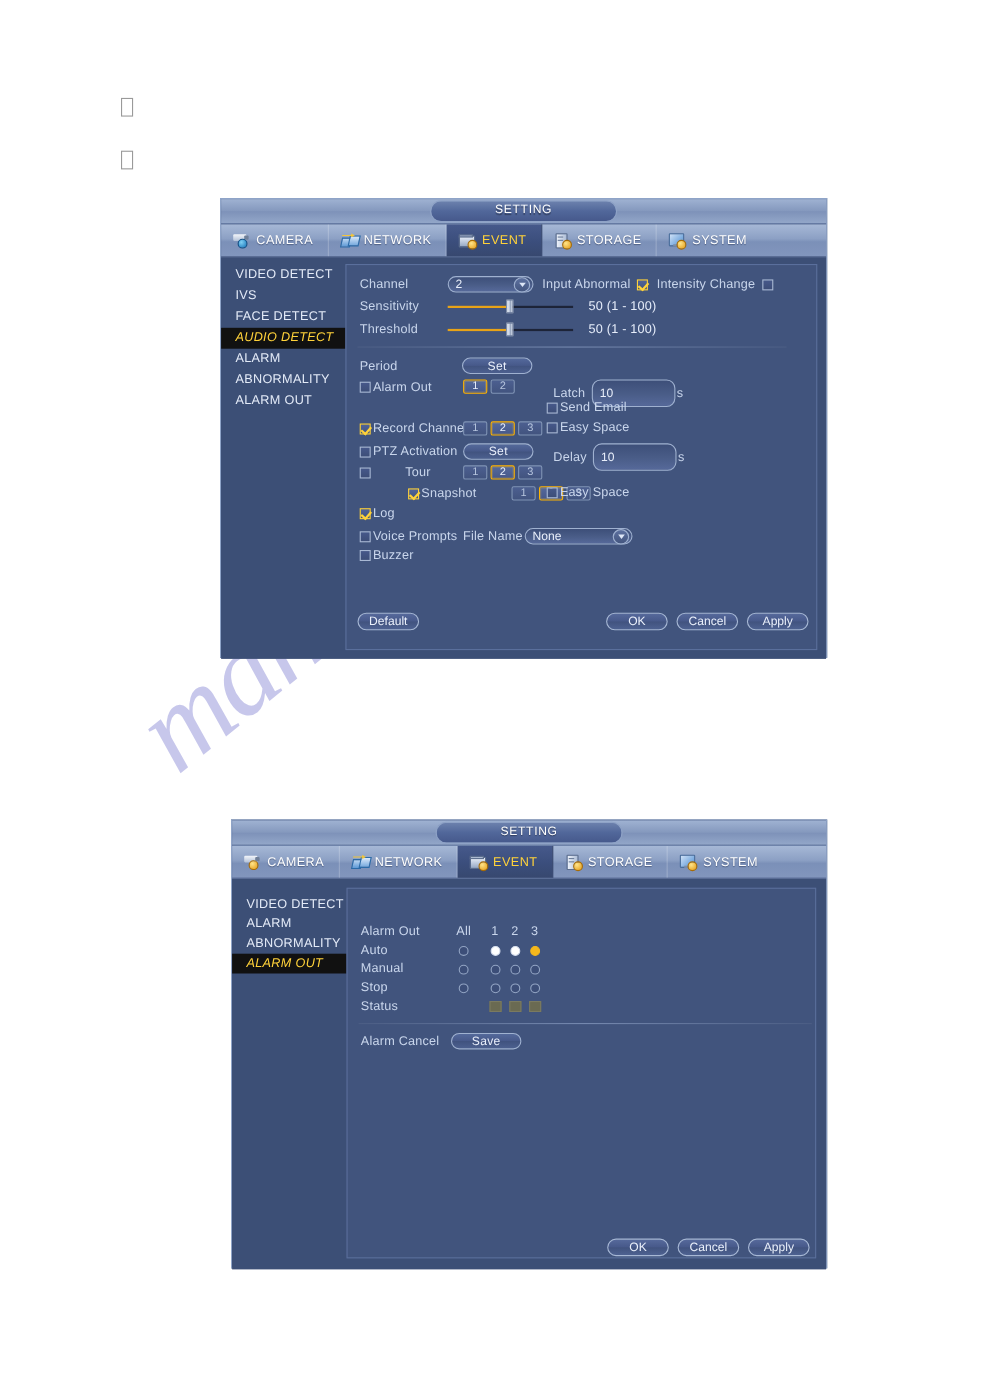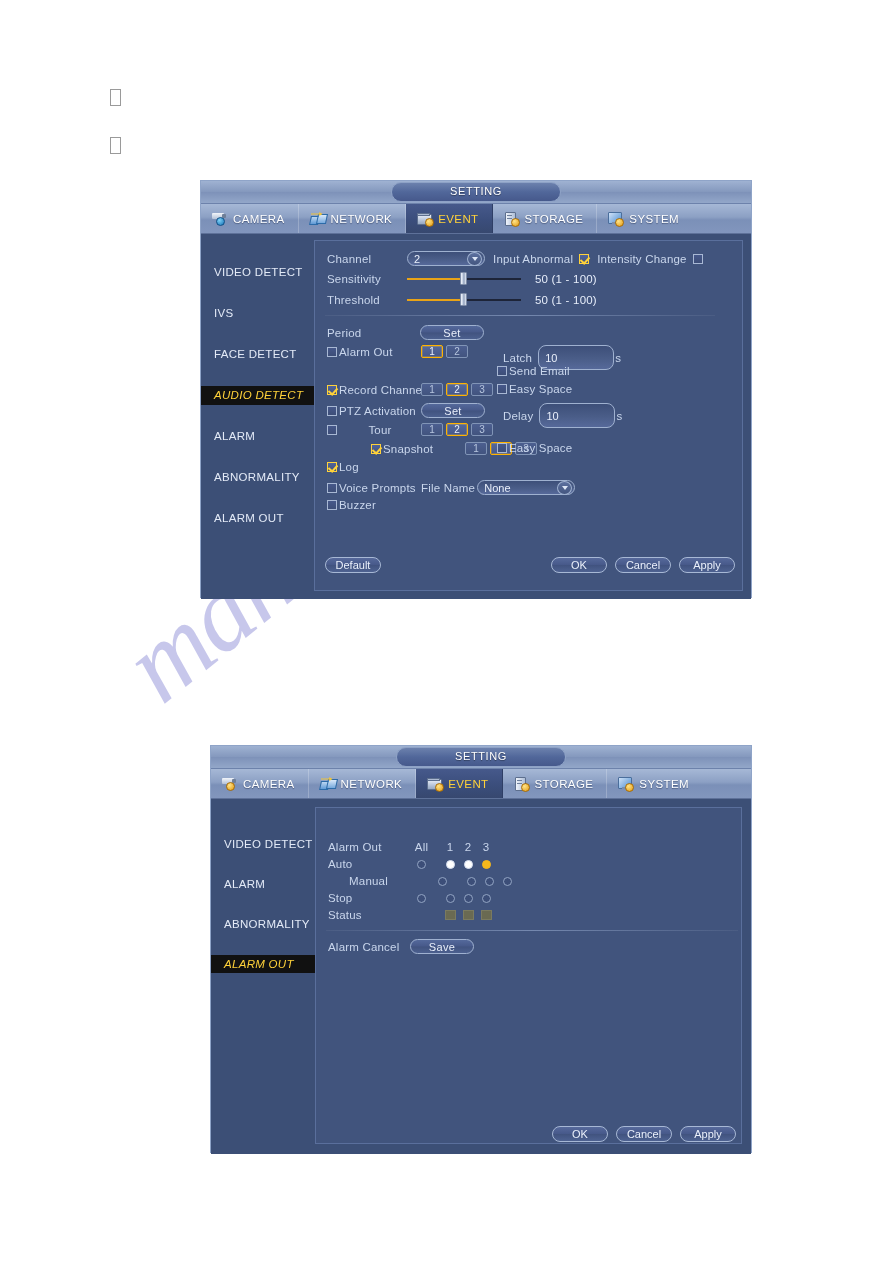--- a/index.html
+++ b/index.html
@@ -244,21 +244,20 @@
   }
   #dialog-two .side-nav { width: 104px; flex: 0 0 104px; padding-top: 14px;}
   .nav-item {
     height: 19px;
     line-height: 19px;
     padding-left: 13px;
     color: #e3eaf7;
     font-size: 11.5px;
     letter-spacing: 0.3px;
     white-space: nowrap;
-    margin-top: 22px;
   }
   #dialog-two .nav-item { height: 18px; line-height: 18px; }
   .nav-item.active {
     background: #111111;
     color: #ffd23a;
     font-style: italic;
   }
 
   .content-panel {
     flex: 1 1 auto;
@@ -778,21 +777,21 @@
           </span>
         <span style="width:18px; display:flex; justify-content:center;">
             <span class="radio on"></span>
           </span>
         <span style="width:18px; display:flex; justify-content:center;">
             <span class="radio on-amber"></span>
           </span>
       </div>
 
       <div class="row" style="left:12px; top:67px;">
-        <span class="lbl" style="width:80px;margin-left:21px;">Manual</span>
+        <span class="lbl" style="width:80px;">Manual</span>
         <span style="width:27px; display:flex; justify-content:center;">
             <span class="radio"></span>
           </span>
         <span style="width:18px; display:flex; justify-content:center; margin-left:6px;">
             <span class="radio"></span>
           </span>
         <span style="width:18px; display:flex; justify-content:center;">
             <span class="radio"></span>
           </span>
         <span style="width:18px; display:flex; justify-content:center;">

